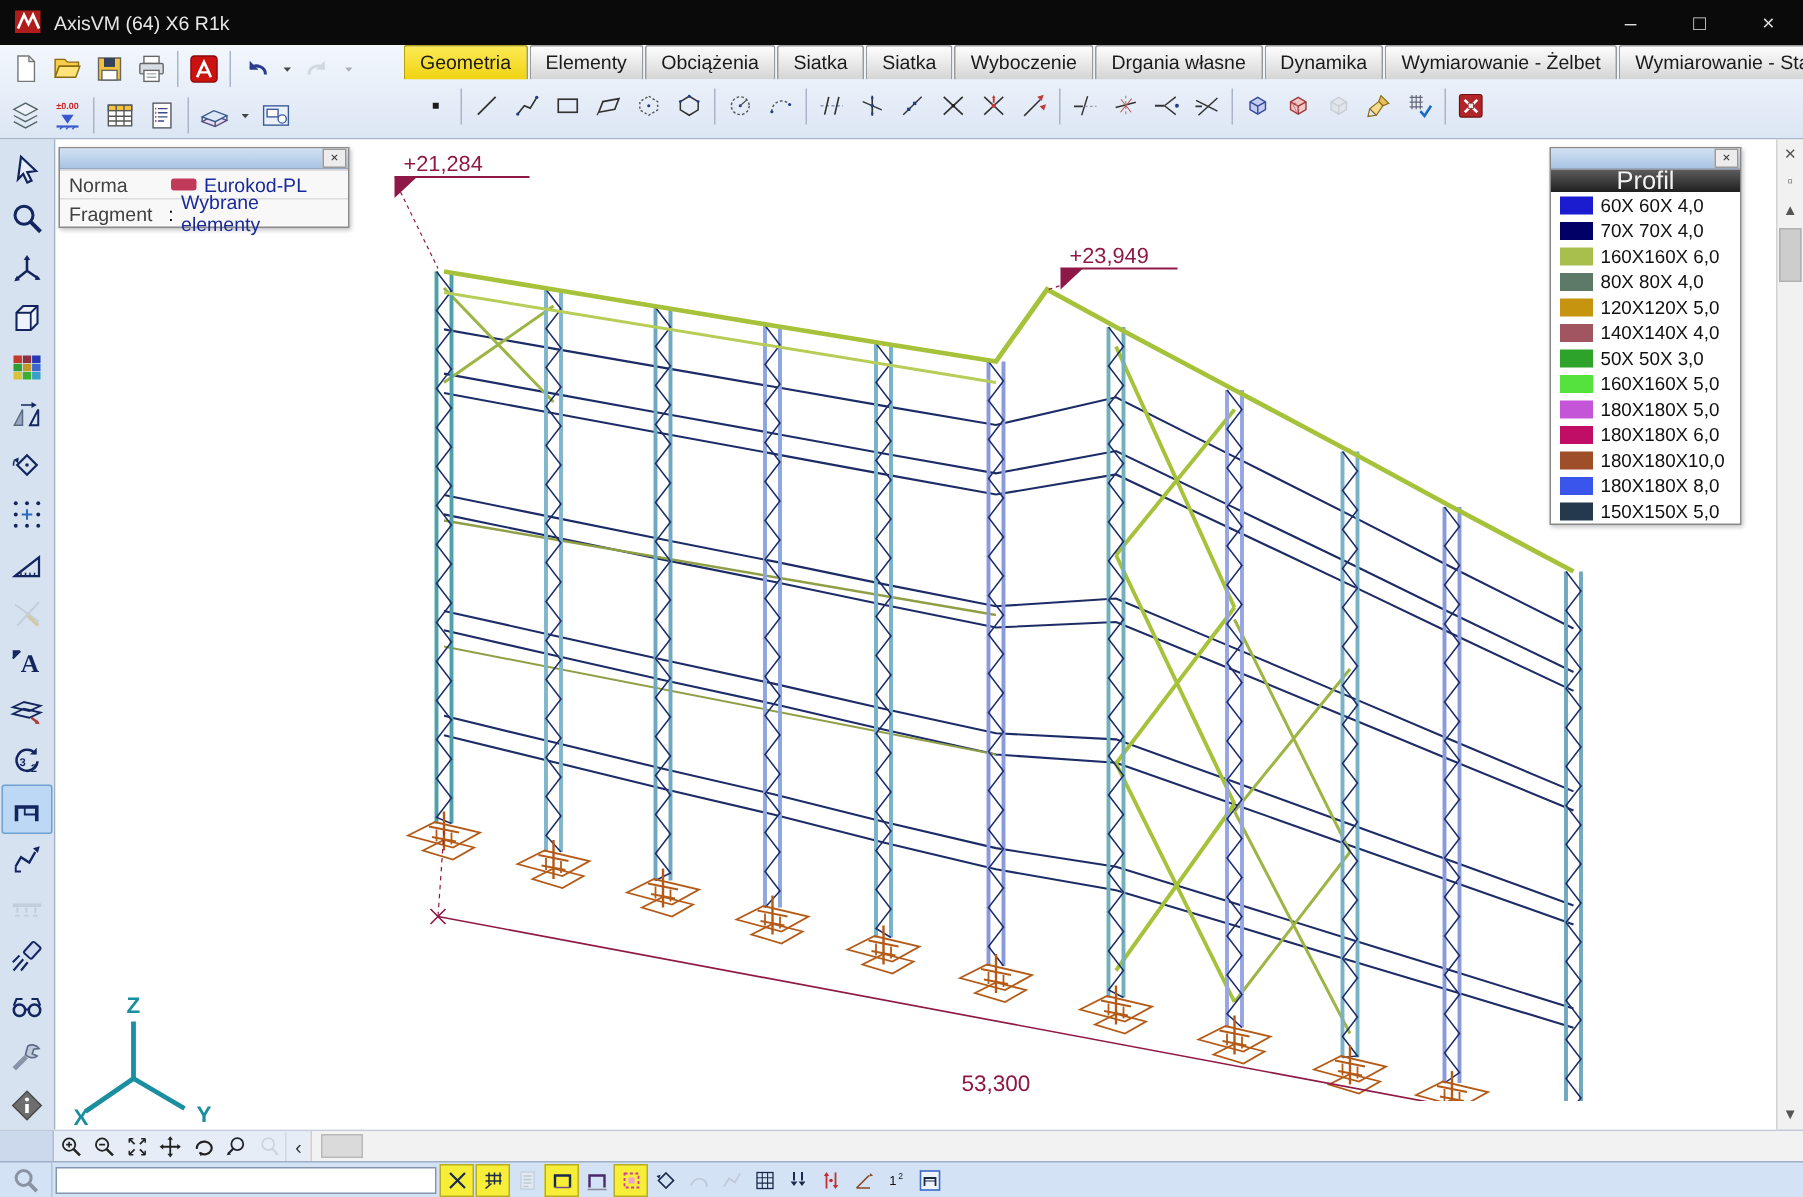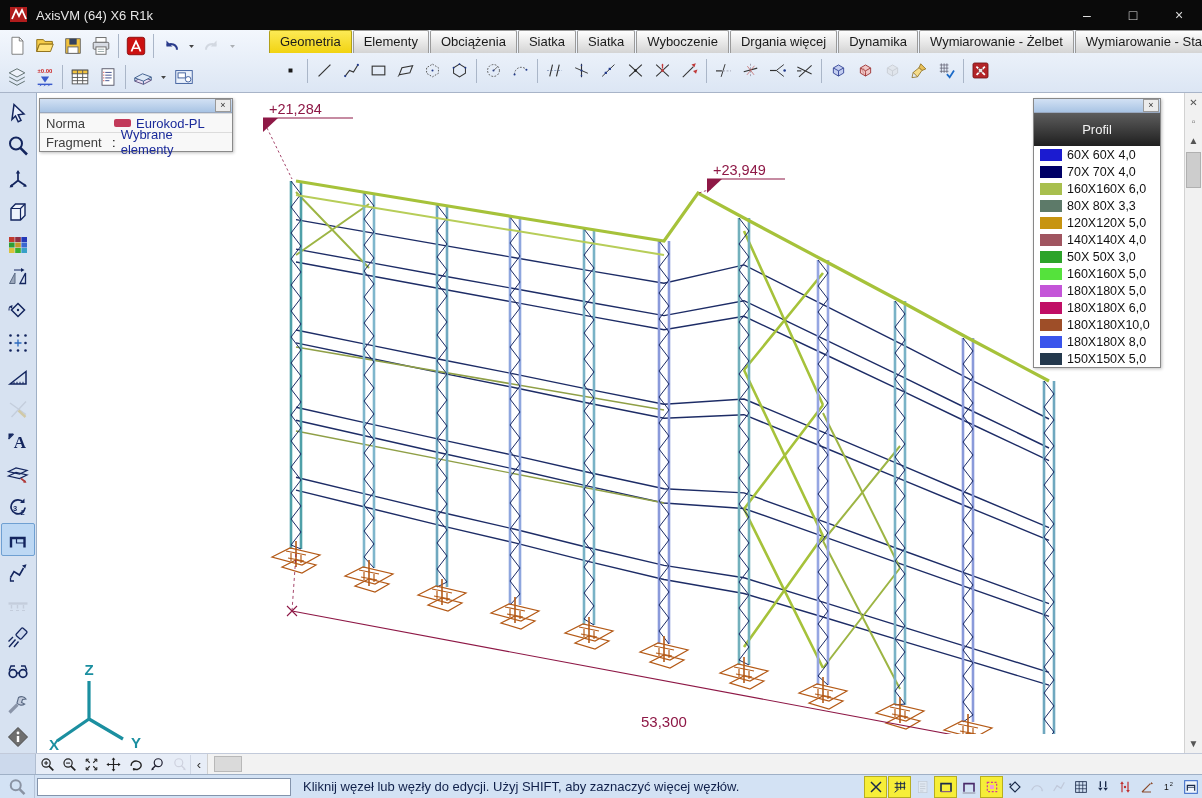--- a/index.html
+++ b/index.html
@@ -56,21 +56,21 @@
   .sic.dis{opacity:.45}
   
   .norma{position:absolute;left:2px;top:5px;width:192px;background:#f8f8f8;border:1px solid #8a8a8a;box-shadow:1px 1px 3px rgba(0,0,0,.25);font-size:13px}
   .ptitle{height:13px;background:linear-gradient(#d2e1f4,#a9c4e4);display:flex;justify-content:flex-end;align-items:center;border-bottom:1px solid #98a8c0}
   .pclose{width:14px;height:11px;font-size:9px;line-height:10px;text-align:center;color:#333;background:#ececec;border:1px solid #999;margin-right:1px}
   .prow{display:flex;align-items:center;height:18px;padding:0 6px;border-top:1px solid #dcdcdc}
   .prow .lab{width:68px;color:#404040}
   .flagsw{width:17px;height:8px;border-radius:2px;margin-right:5px}
   .navyv{color:#1a2a9a}
   .legend{position:absolute;right:23px;top:5px;width:126px;border:1px solid #888;background:#fff;font-size:12.5px;box-shadow:1px 1px 3px rgba(0,0,0,.25)}
-  .lhead{height:33px;background:linear-gradient(#5d5d5d,#1f1f1f);color:#f2f2f2;display:flex;align-items:center;justify-content:center;font-size:13px}
+  .lhead{height:15px;background:linear-gradient(#5d5d5d,#1f1f1f);color:#f2f2f2;display:flex;align-items:center;justify-content:center;font-size:17px}
   .lrow{display:flex;align-items:center;height:17px;padding-left:6px}
   .lsw{width:22px;height:12px;margin-right:5px;flex:0 0 22px}
   .llab{white-space:nowrap;color:#111}
   .axes{position:absolute;left:4px;bottom:0}
 </style>
 </head>
 <body>
 
 <div class="app">
 
@@ -206,21 +206,21 @@
         </div>
     </div>
     <div class="rright">
       <div class="tabs" id="tabs">
           <span class="tab active">Geometria</span>
           <span class="tab">Elementy</span>
           <span class="tab">Obciążenia</span>
           <span class="tab">Siatka</span>
           <span class="tab">Siatka</span>
           <span class="tab">Wyboczenie</span>
-          <span class="tab">Drgania więcej</span>
+          <span class="tab">Drgania własne</span>
           <span class="tab">Dynamika</span>
           <span class="tab">Wymiarowanie - Żelbet</span>
           <span class="tab">Wymiarowanie - Stal</span>
         </div>
       <div class="trow drawrow" id="rowdraw">
           <span class="dbtn">
             <svg width="19" height="19" viewBox="0 0 24 24">
               <rect x="9.5" y="9.5" width="5" height="5" fill="#1a1a1a"></rect>
             </svg>
           </span>
@@ -705,21 +705,21 @@
             <div class="lrow">
               <span class="lsw" style="background: rgb(0, 0, 102);"></span>
               <span class="llab">70X 70X 4,0</span>
             </div>
             <div class="lrow">
               <span class="lsw" style="background: rgb(168, 191, 78);"></span>
               <span class="llab">160X160X 6,0</span>
             </div>
             <div class="lrow">
               <span class="lsw" style="background: rgb(93, 122, 105);"></span>
-              <span class="llab">80X 80X 3,3</span>
+              <span class="llab">80X 80X 4,0</span>
             </div>
             <div class="lrow">
               <span class="lsw" style="background: rgb(199, 148, 16);"></span>
               <span class="llab">120X120X 5,0</span>
             </div>
             <div class="lrow">
               <span class="lsw" style="background: rgb(160, 85, 96);"></span>
               <span class="llab">140X140X 4,0</span>
             </div>
             <div class="lrow">
@@ -828,21 +828,20 @@
   </div>
 
   <div class="statusbar">
     <span class="magcell">
       <svg width="20" height="20" viewBox="0 0 24 24">
           <circle cx="10.5" cy="10" r="6" fill="none" stroke="#8a93a3" stroke-width="2.4"></circle>
           <path d="M15 14.5l6 6" stroke="#8a93a3" stroke-width="3"></path>
         </svg>
     </span>
     <input class="statusinput" value="" style="">
-    <span class="statusmsg">Kliknij węzeł lub węzły do edycji. Użyj SHIFT, aby zaznaczyć więcej węzłów.</span>
     <span id="statusicons" style="display:flex;align-items:center">
         <span class="sic on">
           <svg width="16" height="16" viewBox="0 0 24 24">
             <path d="M4.5 4.5l15 15M19.5 4.5l-15 15" stroke="#1a2a4a" stroke-width="2.2"></path>
           </svg>
         </span>
         <span class="sic on">
           <svg width="16" height="16" viewBox="0 0 24 24">
             <path d="M4 7h16M4 12.5h16M7.5 4v12M13 4v12M18.5 4v12" stroke="#1a2a4a" stroke-width="1.5"></path>
             <path d="M4 20l6-5" stroke="#1a2a4a" stroke-width="1.5"></path>

